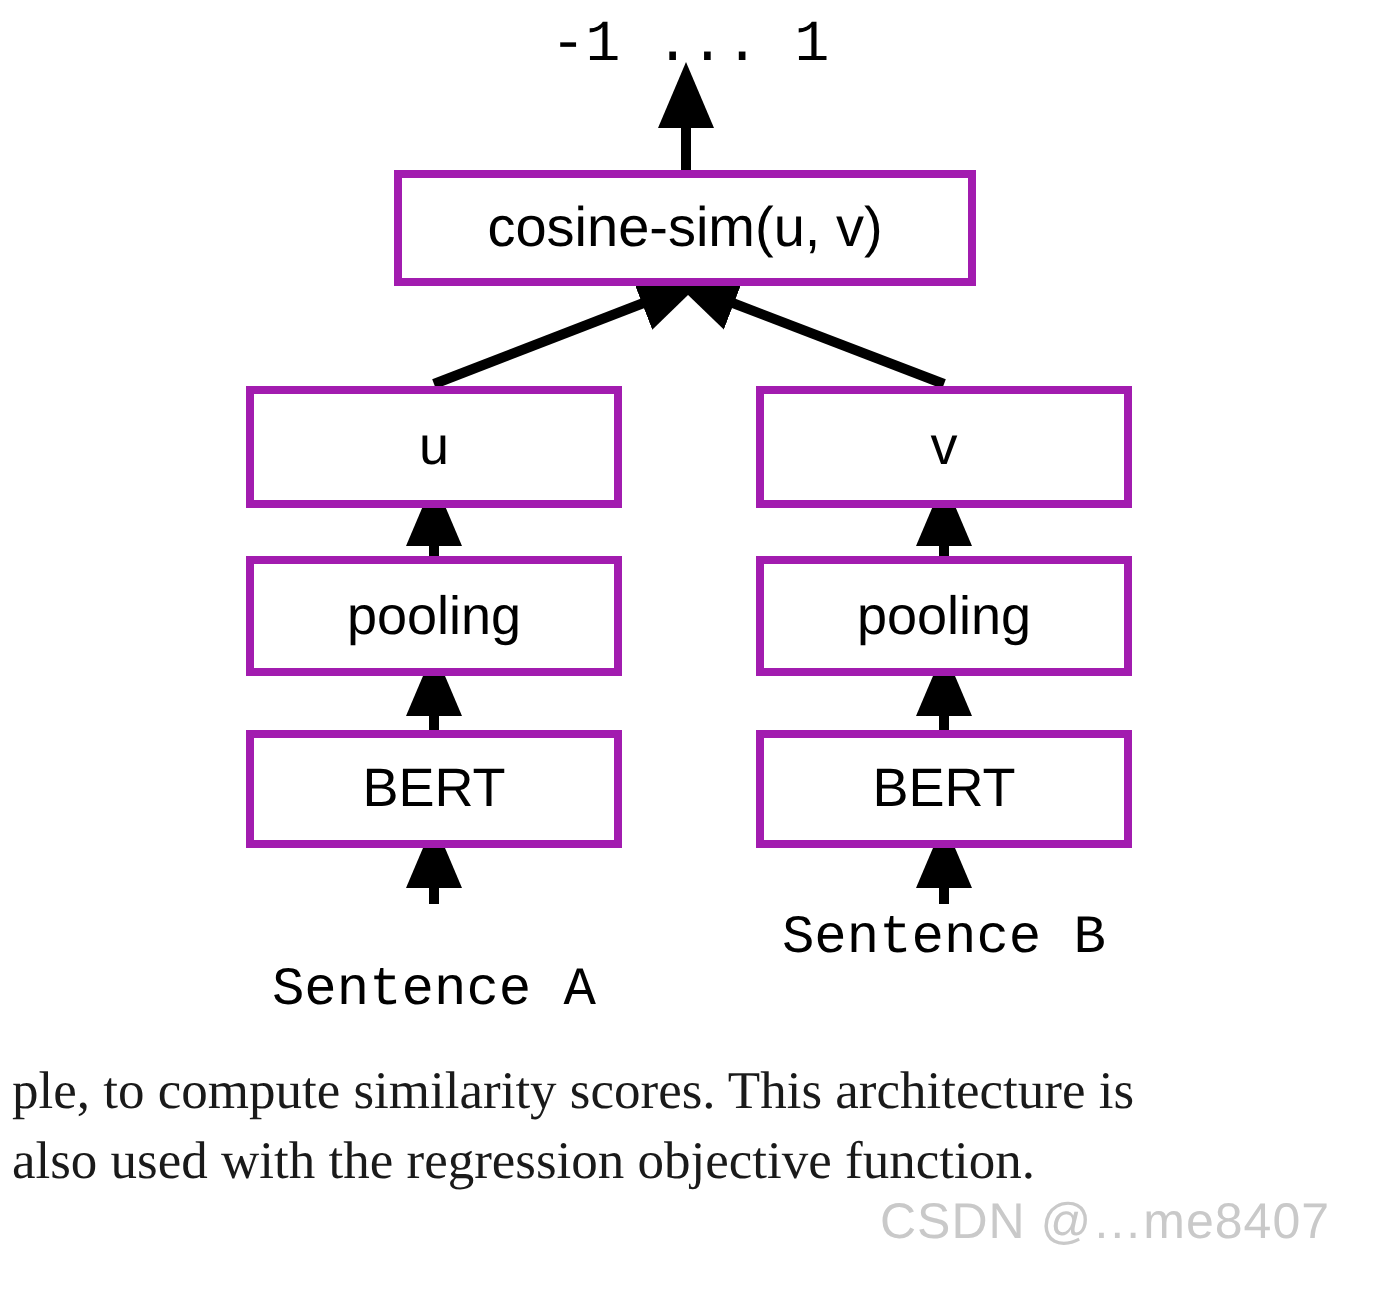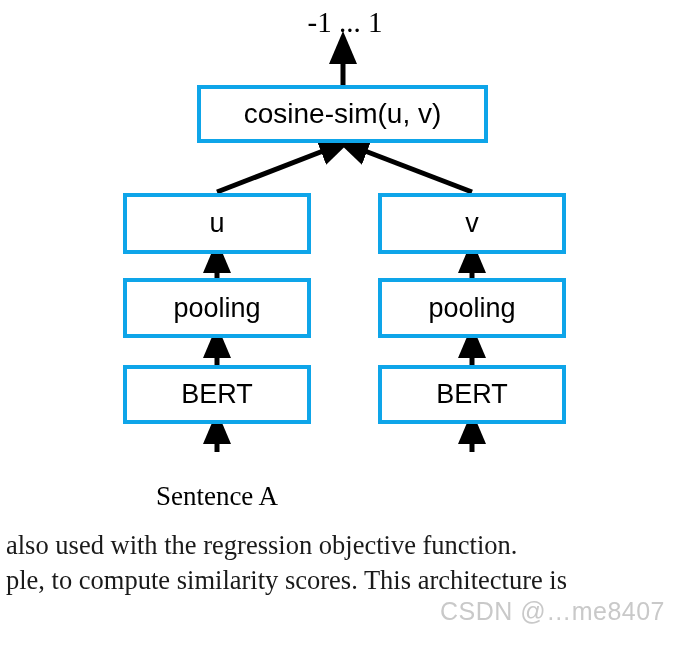--- a/index.html
+++ b/index.html
@@ -28,21 +28,21 @@
     position: absolute;
     left: 0;
     top: 0;
     width: 690px;
     height: 520px;
   }
 
   .node-box {
     position: absolute;
     box-sizing: border-box;
-    border: 4px solid #0ea5e9;
+    border: 4px solid #a21caf;
     background: #ffffff;
     display: flex;
     align-items: center;
     justify-content: center;
     font-family: "Liberation Sans", sans-serif;
     color: #000000;
     line-height: 1;
   }
 
   .box-cosine {
@@ -93,21 +93,21 @@
   .box-bert-r {
     left: 378px;
     top: 365px;
     width: 188px;
     height: 59px;
     font-size: 27px;
   }
 
   .free-label {
     position: absolute;
-    font-family: Liberation Serif, serif;
+    font-family: Liberation Mono, monospace;
     color: #000000;
     line-height: 1;
     white-space: nowrap;
   }
 
   .label-output {
     left: 0;
     top: 8px;
     width: 690px;
     text-align: center;
@@ -200,21 +200,22 @@
   <div class="node-box box-pool-l">pooling</div>
 
   <div class="node-box box-pool-r">pooling</div>
 
   <div class="node-box box-bert-l">BERT</div>
 
   <div class="node-box box-bert-r">BERT</div>
 
   <div class="free-label label-sent-a">Sentence A</div>
 
+  <div class="free-label label-sent-b">Sentence B</div>
 
 </div>
 
 <div id="caption">
+  <span class="cap-line">ple, to compute similarity scores.  This architecture is</span>
   <span class="cap-line">also used with the regression objective function.</span>
-  <span class="cap-line">ple, to compute similarity scores.  This architecture is</span>
 </div>
 
 <div id="watermark">CSDN @…me8407</div>
 
 </body></html>

